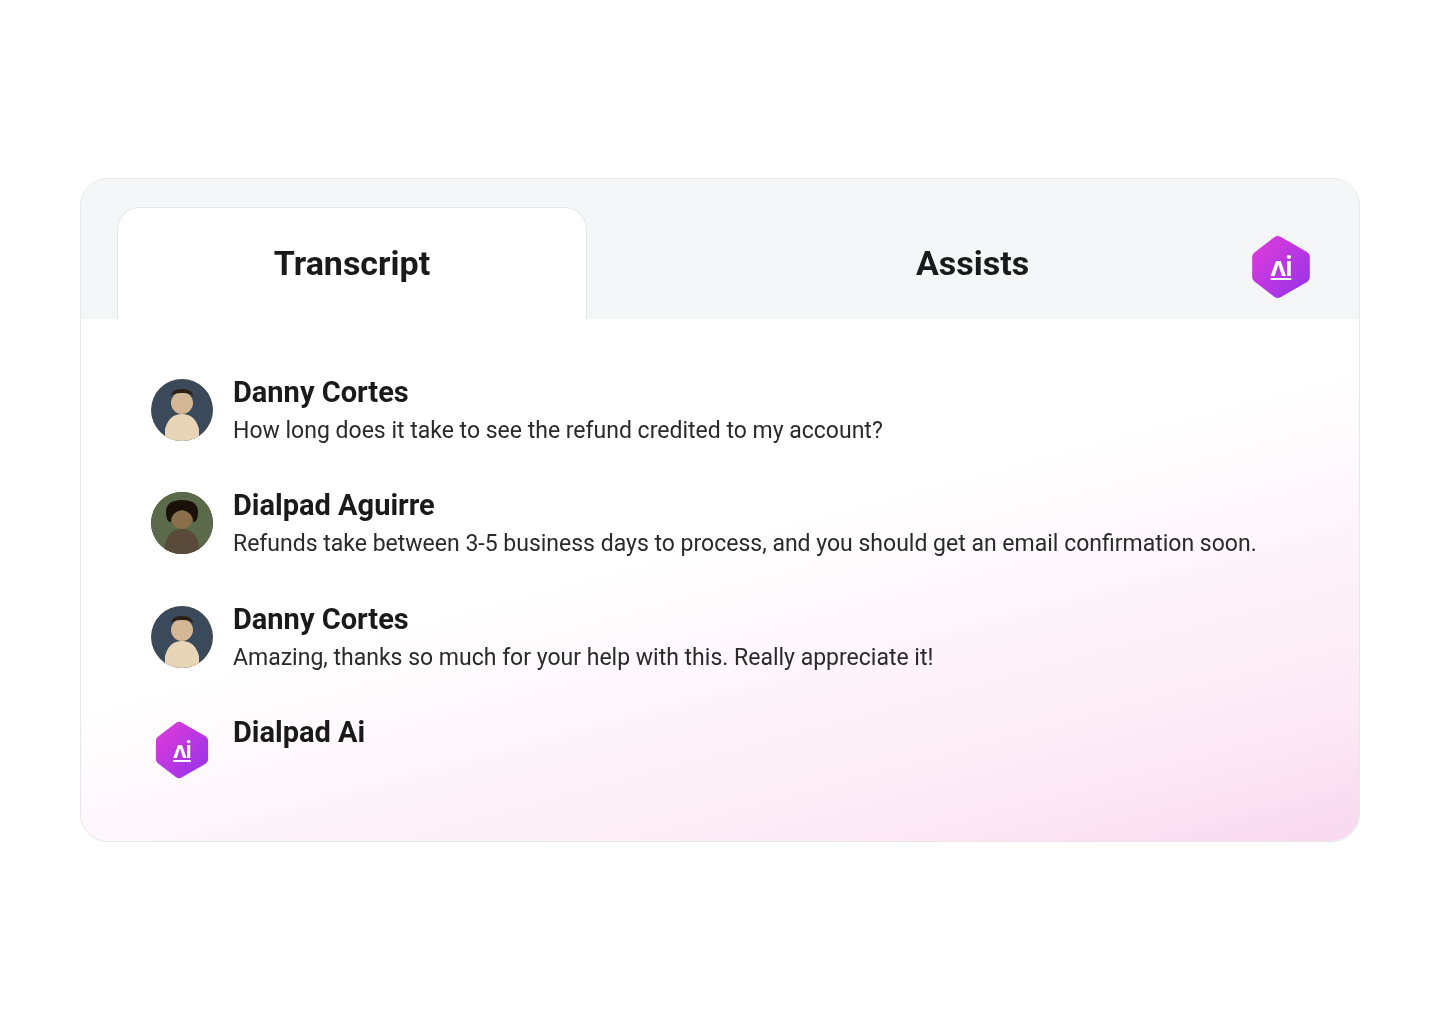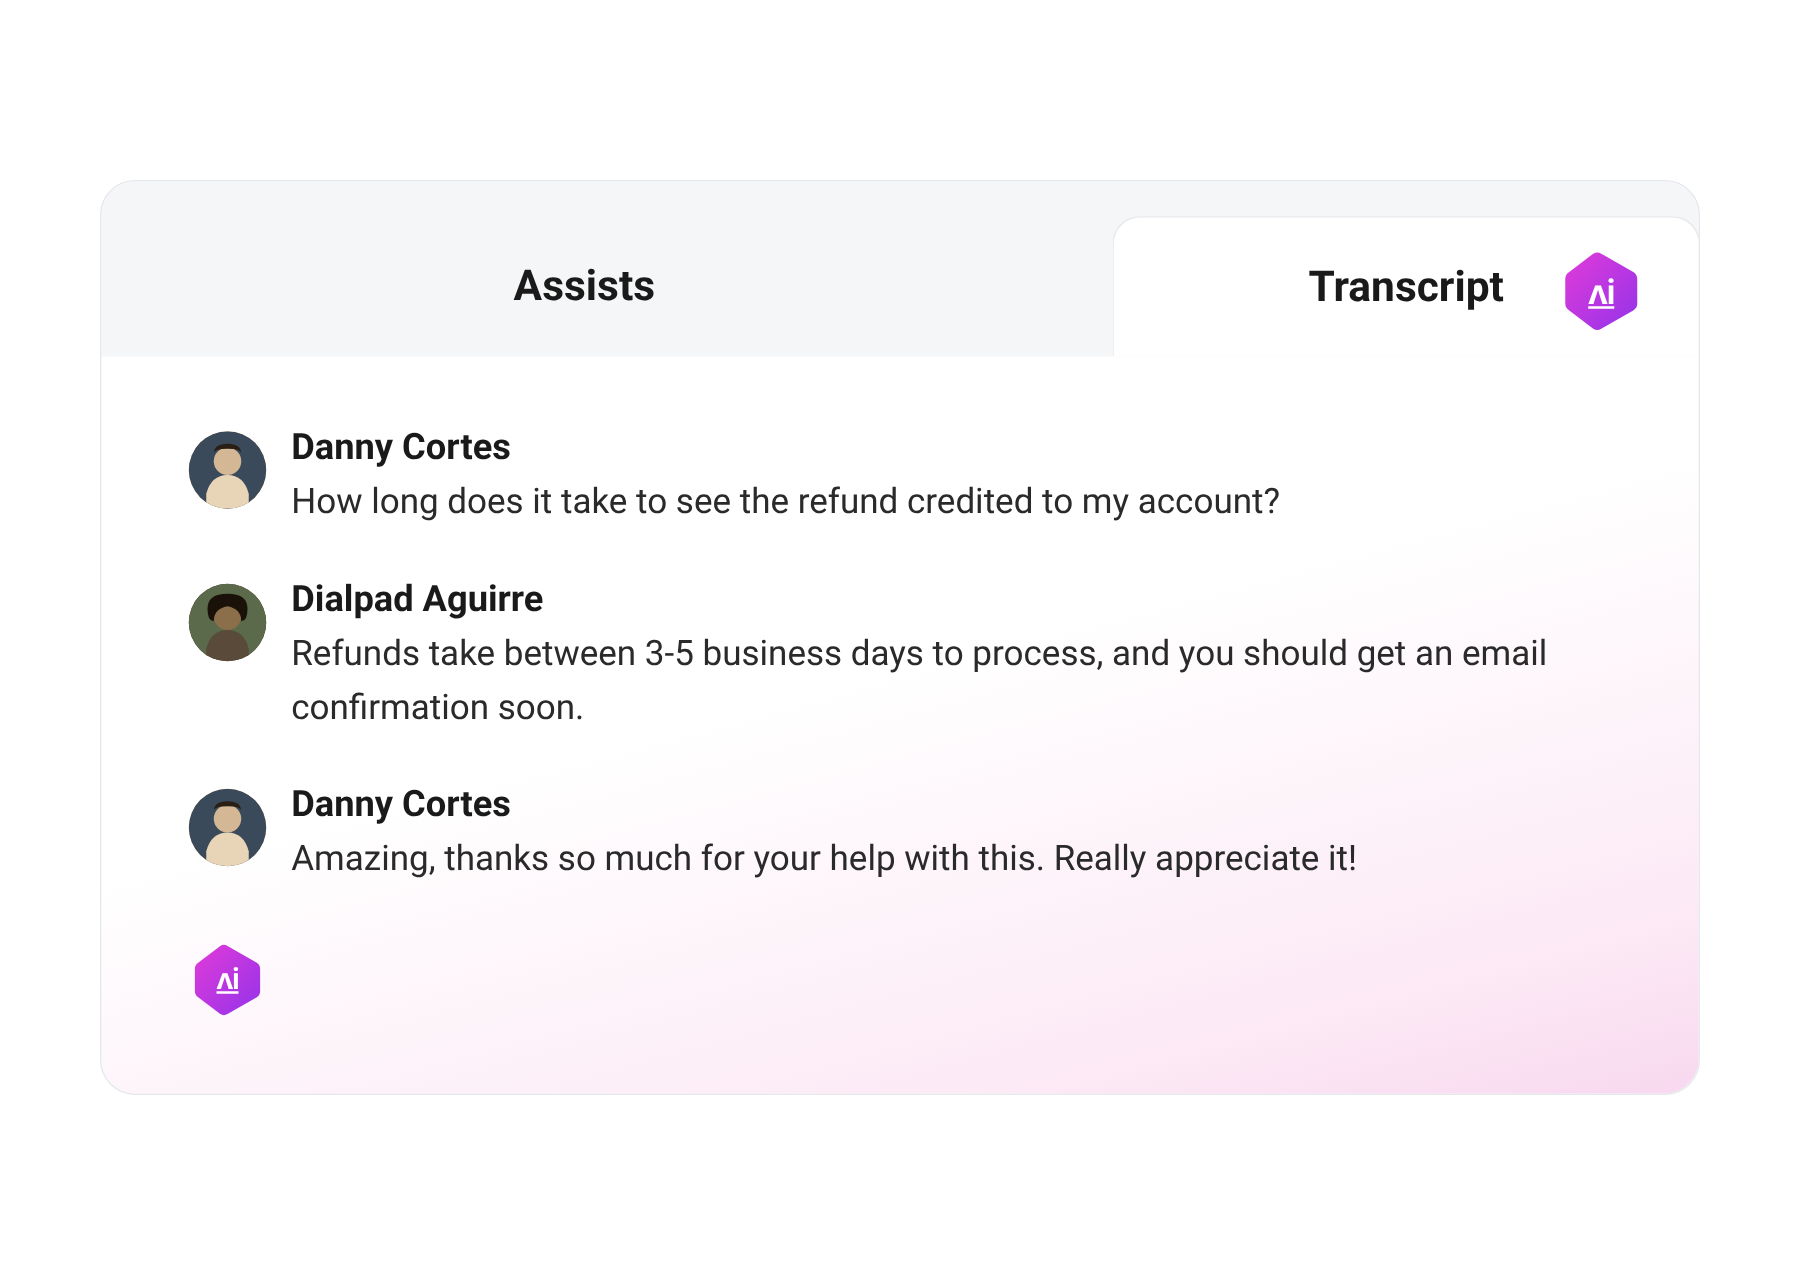--- a/index.html
+++ b/index.html
@@ -142,36 +142,36 @@
       flex: 1;
       padding-top: 0;
     }
     .message-name {
       font-size: 29px;
       font-weight: 700;
       color: #1a1a1a;
       margin-bottom: 4px;
     }
     .message-text {
-      font-size: 28px;
+      font-size: 23px;
       font-weight: 400;
       color: #2a2a2a;
       line-height: 1.55;
     }
   </style>
 </head>
 <body>
 
 <div class="panel">
   <div class="tab-bar">
+    <div class="tab active">
+      <span>Transcript</span>
+    </div>
     <div class="tab inactive">
       <span>Assists</span>
-    </div>
-    <div class="tab active">
-      <span>Transcript</span>
     </div>
     <div class="ai-badge">
       <div class="hexagon">
         <svg viewBox="0 0 100 100">
           <defs>
             <linearGradient id="hexgrad1" x1="0%" y1="0%" x2="100%" y2="100%">
               <stop offset="0%" stop-color="#e23bd8"></stop>
               <stop offset="100%" stop-color="#9333ea"></stop>
             </linearGradient>
           </defs>
@@ -237,16 +237,17 @@
                 <stop offset="0%" stop-color="#e23bd8"></stop>
                 <stop offset="100%" stop-color="#9333ea"></stop>
               </linearGradient>
             </defs>
             <path d="M50 3 L90 26 Q95 29 95 35 L95 65 Q95 71 90 74 L50 97 Q45 100 40 97 L10 74 Q5 71 5 65 L5 35 Q5 29 10 26 L40 3 Q45 0 50 3 Z" fill="url(#hexgrad2)"></path>
           </svg>
           <span class="hex-text">ʌi</span>
         </div>
       </div>
       <div class="message-body">
+        <div class="message-name">Dialpad Ai</div>
       </div>
     </div>
   </div>
 </div>
 
 </body></html>

